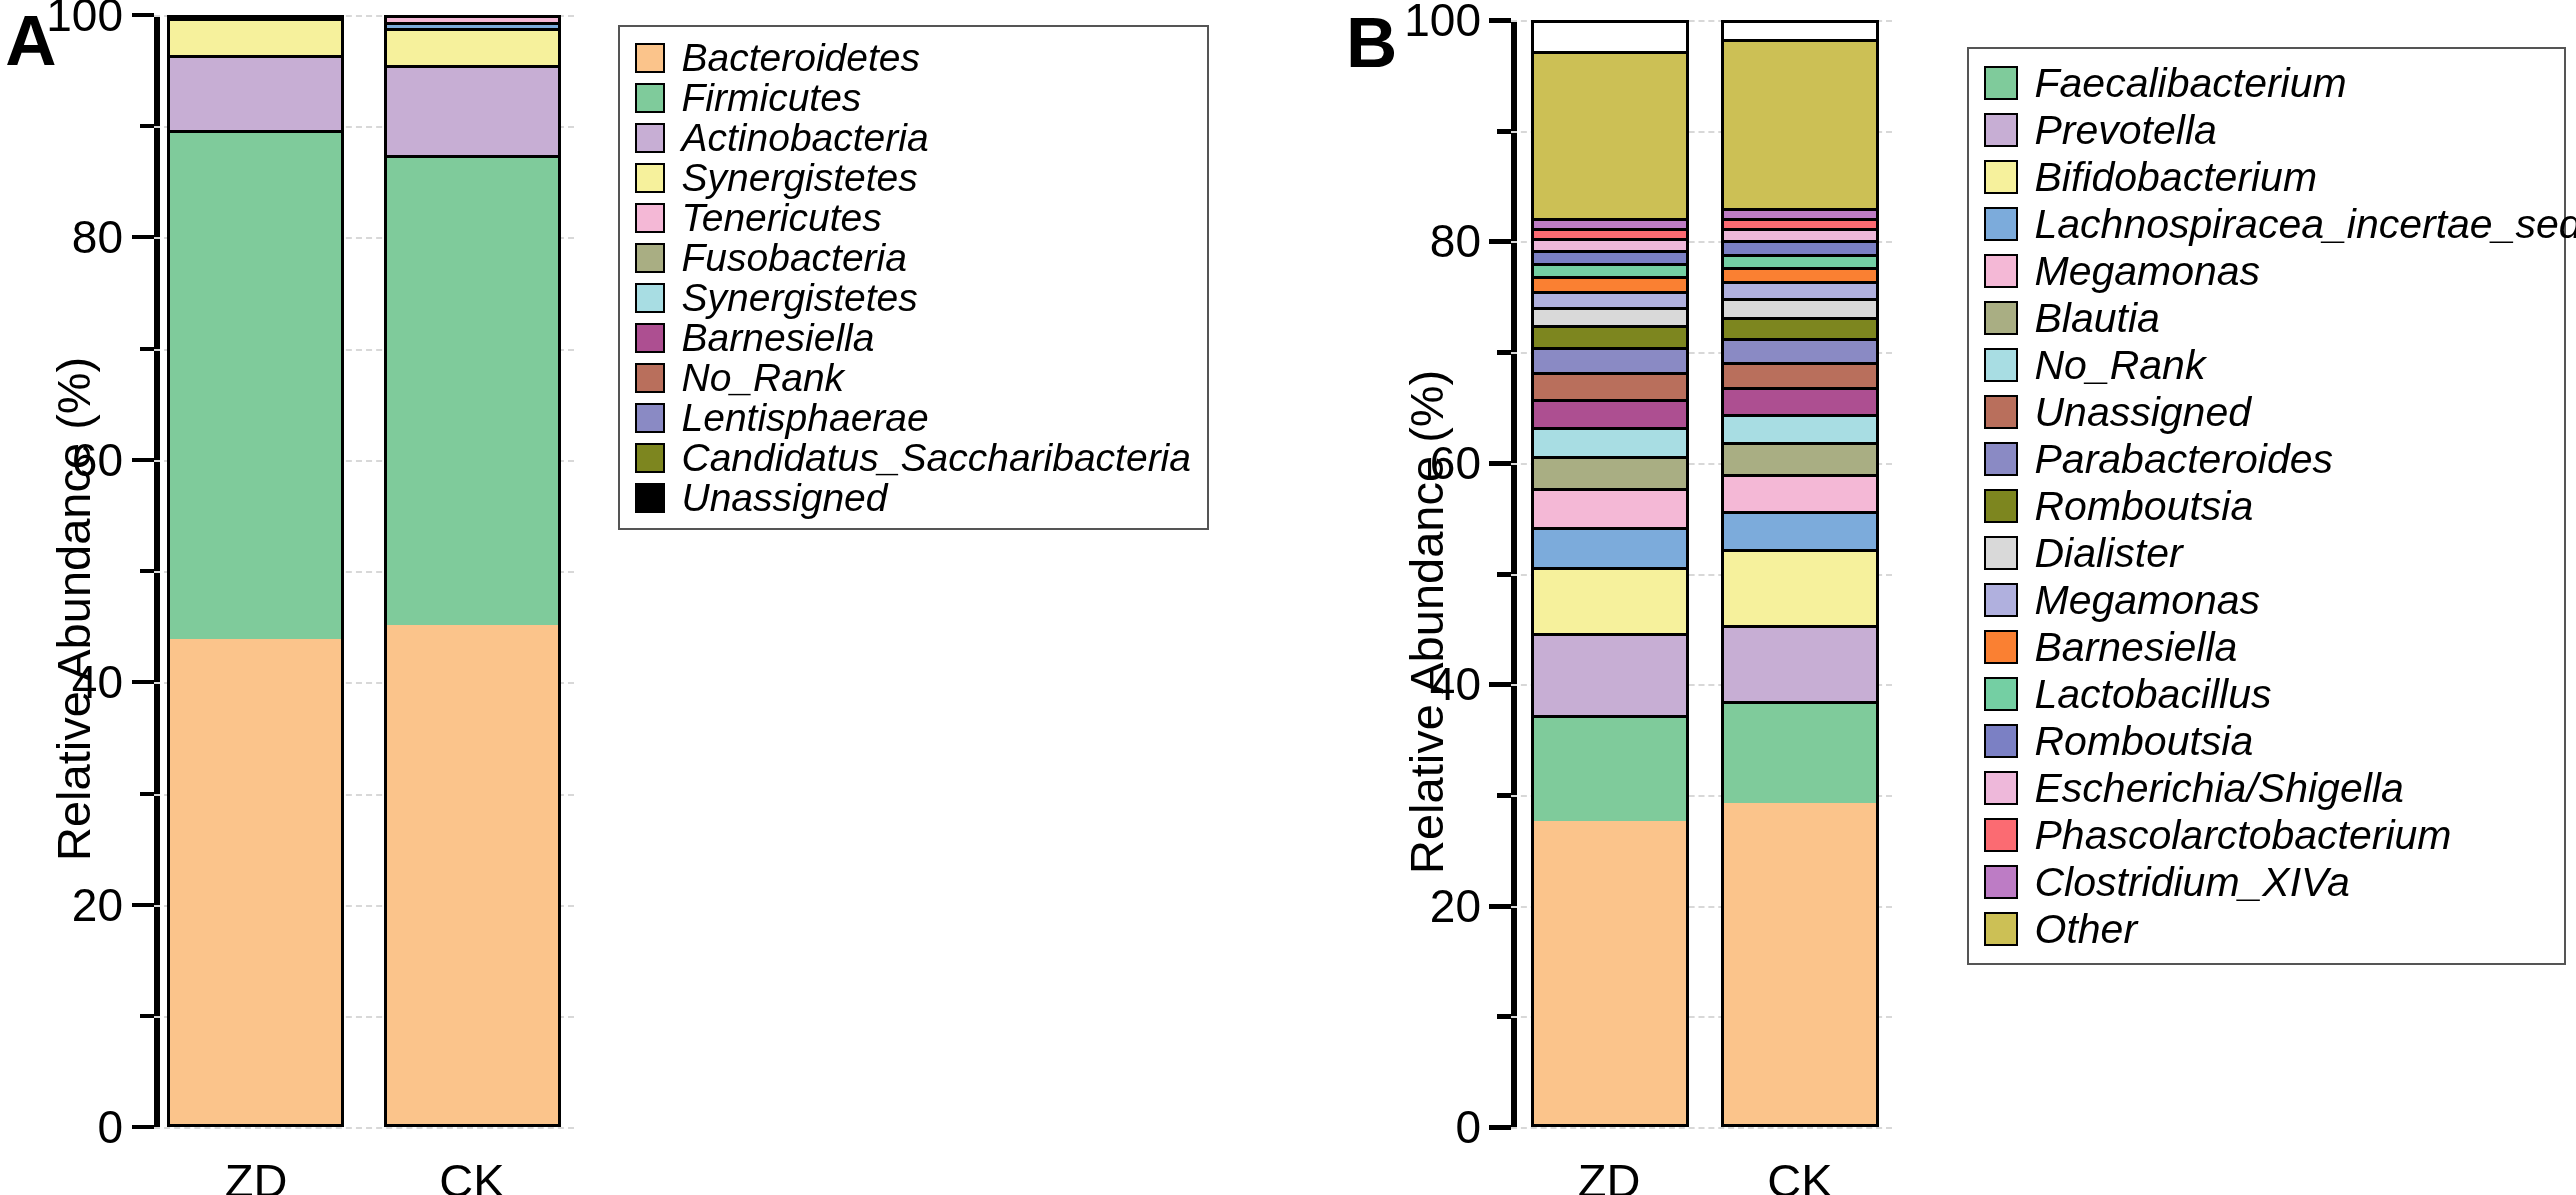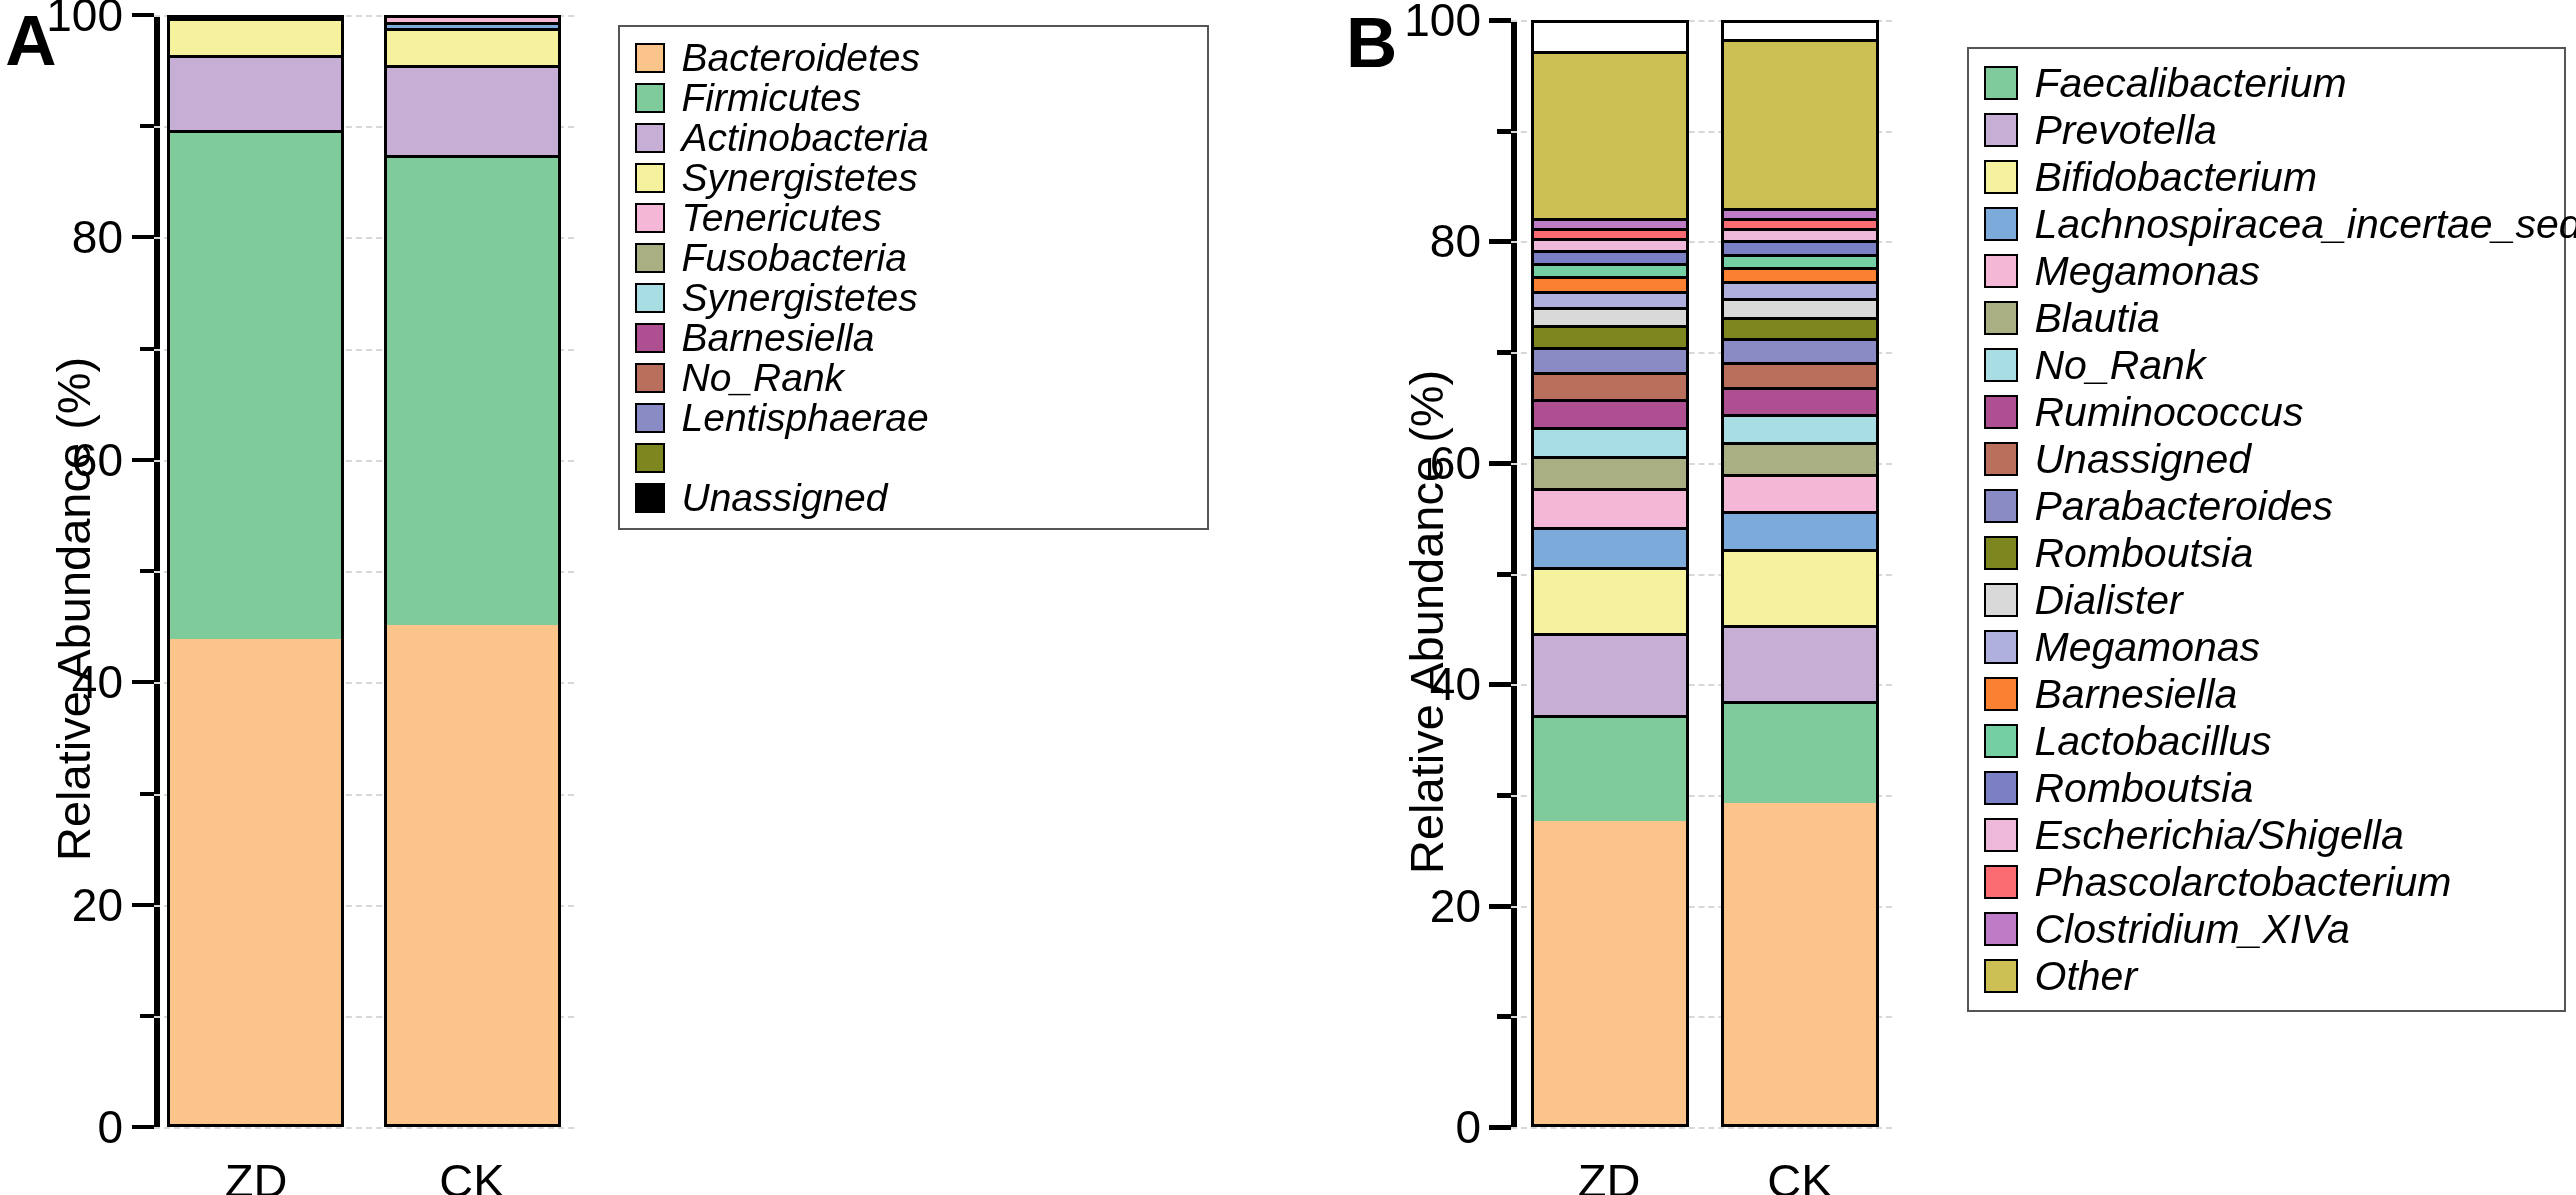--- a/index.html
+++ b/index.html
@@ -250,20 +250,21 @@
         <div class="legend-row">
           <span class="legend-swatch" style="background: rgb(185, 111, 92);"></span>
           <span class="legend-label">No_Rank</span>
         </div>
         <div class="legend-row">
           <span class="legend-swatch" style="background: rgb(138, 138, 196);"></span>
           <span class="legend-label">Lentisphaerae</span>
         </div>
         <div class="legend-row">
           <span class="legend-swatch" style="background: rgb(125, 134, 31);"></span>
+          <span class="legend-label">Candidatus_Saccharibacteria</span>
         </div>
         <div class="legend-row">
           <span class="legend-swatch" style="background: rgb(0, 0, 0);"></span>
           <span class="legend-label">Unassigned</span>
         </div>
       </div>
   </div>
 
   <div class="panel" id="panel-b">
     <div class="panel-letter" id="letter-b" style="left:39px; top:6.6px;">B</div>
@@ -382,24 +383,20 @@
         </div>
         <div class="legend-row">
           <span class="legend-swatch" style="background: rgb(169, 174, 131);"></span>
           <span class="legend-label">Blautia</span>
         </div>
         <div class="legend-row">
           <span class="legend-swatch" style="background: rgb(168, 221, 227);"></span>
           <span class="legend-label">No_Rank</span>
         </div>
         <div class="legend-row">
-          <span class="legend-swatch" style="background: rgb(173, 79, 145);"></span>
-          <span class="legend-label">Ruminococcus</span>
-        </div>
-        <div class="legend-row">
           <span class="legend-swatch" style="background: rgb(185, 111, 92);"></span>
           <span class="legend-label">Unassigned</span>
         </div>
         <div class="legend-row">
           <span class="legend-swatch" style="background: rgb(138, 138, 196);"></span>
           <span class="legend-label">Parabacteroides</span>
         </div>
         <div class="legend-row">
           <span class="legend-swatch" style="background: rgb(125, 134, 31);"></span>
           <span class="legend-label">Romboutsia</span>

